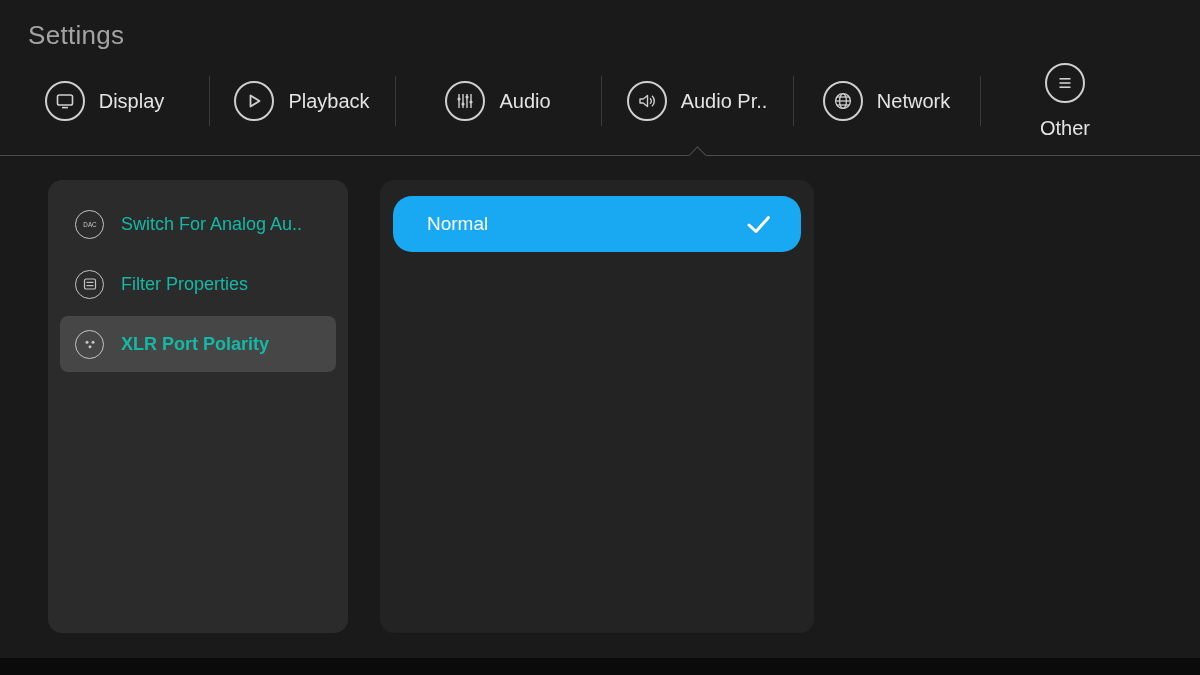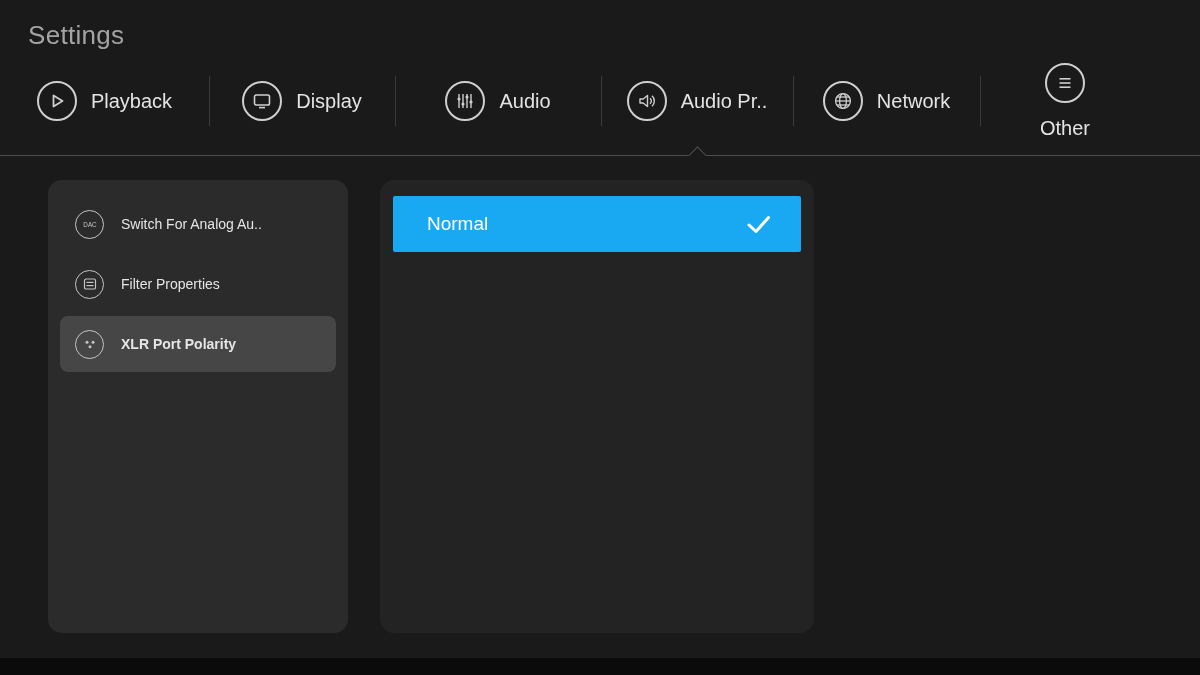--- a/index.html
+++ b/index.html
@@ -54,29 +54,29 @@
   .side-item{
     margin:0 12px 4px 12px;height:56px;border-radius:8px;
     display:flex;align-items:center;gap:17px;padding-left:15px;cursor:pointer;
   }
   .side-item--selected{background:#464646;font-weight:bold;}
   .side-icon{
     width:27px;height:27px;border:1.5px solid #c4c4c4;border-radius:50%;
     display:flex;align-items:center;justify-content:center;flex:0 0 auto;
   }
   .side-label{
-    font-size:14px;color:#e5e5e5;white-space:nowrap;overflow:hidden;
+    font-size:18px;color:#14b8a6;white-space:nowrap;overflow:hidden;
   }
   
   .right-panel{
     position:absolute;left:380px;top:180px;width:434px;height:453px;
     background:#232323;border-radius:14px;padding-top:16px;box-sizing:border-box;
   }
   .option-row{
-    margin:0 13px 8px 13px;height:56px;border-radius:2px;
+    margin:0 13px 8px 13px;height:56px;border-radius:19px;
     display:flex;align-items:center;justify-content:space-between;
     padding:0 30px 0 34px;box-sizing:border-box;cursor:pointer;
   }
   .option-row--selected{background:#18a9f2;}
   .option-label{font-size:19px;color:#cccccc;}
   .option-row--selected .option-label{color:#ffffff;}
   .bottom-bar{
     position:absolute;left:0;bottom:0;width:1200px;height:17px;background:#0b0b0b;
   }
   svg{display:block;}
@@ -84,34 +84,34 @@
 </head>
 <body>
 
 <div class="page-title">Settings</div>
 
 <div class="tabbar">
 
   <div class="tab">
     <span class="tab-icon">
       <svg width="20" height="20" viewBox="0 0 20 20">
-        <path d="M6.5 4.5 L15.5 10 L6.5 15.5 Z" fill="none" stroke="#cfcfcf" stroke-width="1.8" stroke-linejoin="round"></path>
-      </svg>
-    </span>
-    <span class="tab-label">Playback</span>
-  </div>
-
-  <div class="tab">
-    <span class="tab-icon">
-      <svg width="20" height="20" viewBox="0 0 20 20">
         <rect x="2.5" y="4" width="15" height="10" rx="1.8" fill="none" stroke="#cfcfcf" stroke-width="1.6"></rect>
         <line x1="7" y1="16.6" x2="13" y2="16.6" stroke="#cfcfcf" stroke-width="1.6"></line>
       </svg>
     </span>
     <span class="tab-label">Display</span>
+  </div>
+
+  <div class="tab">
+    <span class="tab-icon">
+      <svg width="20" height="20" viewBox="0 0 20 20">
+        <path d="M6.5 4.5 L15.5 10 L6.5 15.5 Z" fill="none" stroke="#cfcfcf" stroke-width="1.8" stroke-linejoin="round"></path>
+      </svg>
+    </span>
+    <span class="tab-label">Playback</span>
   </div>
 
   <div class="tab">
     <span class="tab-icon">
       <svg width="20" height="20" viewBox="0 0 20 20" stroke="#cfcfcf" stroke-width="1.4">
         <line x1="4" y1="3" x2="4" y2="17"></line>
           <circle cx="4" cy="8" r="1.6" fill="#cfcfcf" stroke="none"></circle>
         <line x1="8" y1="3" x2="8" y2="17"></line>
           <circle cx="8" cy="13" r="1.6" fill="#cfcfcf" stroke="none"></circle>
         <line x1="12" y1="3" x2="12" y2="17"></line>

